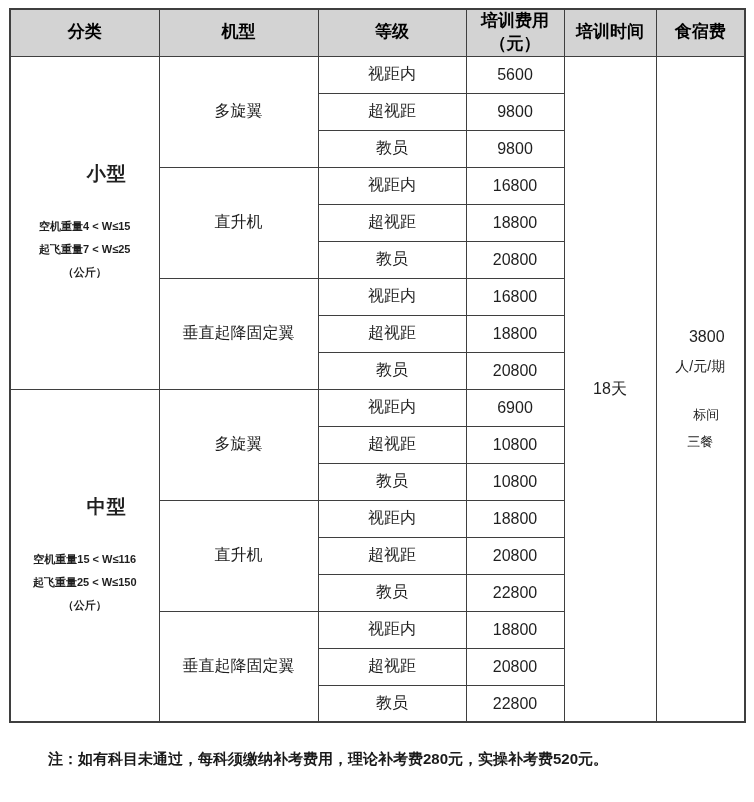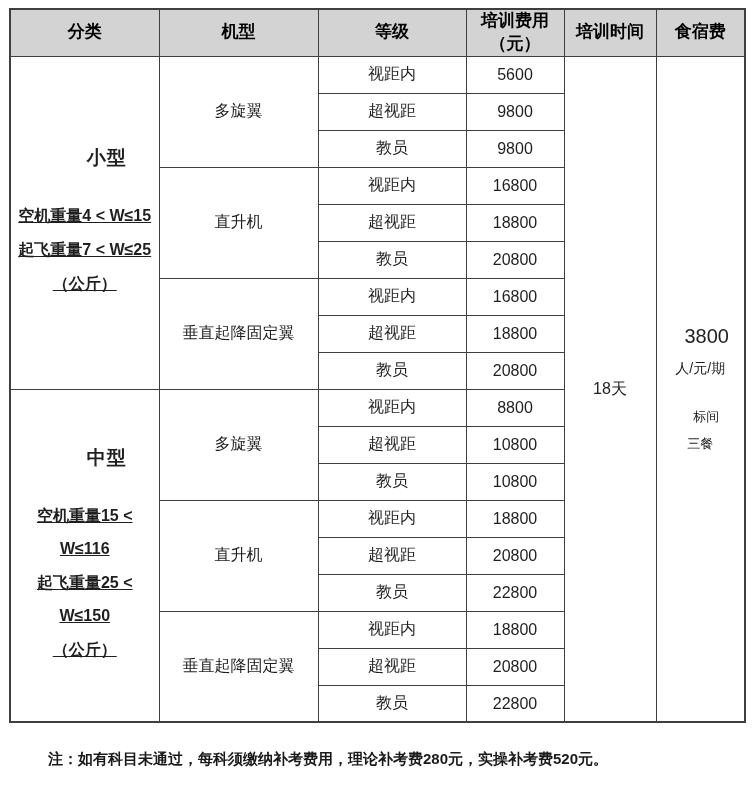--- a/index.html
+++ b/index.html
@@ -40,31 +40,30 @@
     white-space:pre-line;
     color:#000;
   }
   td.category-cell{vertical-align:middle;}
   .cat-name{
     font-size:19px;font-weight:bold;letter-spacing:1px;
     margin-bottom:28px;
     padding-left:44px;
   }
   .cat-spec{
-    font-size:16px;font-weight:bold;
+    font-size:11px;font-weight:bold;
     line-height:2.1;
     white-space:pre-line;
-    text-decoration:underline;
   }
   td.aircraft-cell{font-size:16px;}
   td.level-cell{font-size:16px;text-align:center;}
   td.fee-cell{font-size:16px;}
   td.time-cell{font-size:16px;}
   td.lodging-cell{vertical-align:middle;}
-  .lodge-price{font-size:20px;margin-bottom:12px;padding-left:13px;}
+  .lodge-price{font-size:16px;margin-bottom:12px;padding-left:13px;}
   .lodge-unit{font-size:14px;text-align:center;}
   .lodge-gap{height:30px;}
   .lodge-room{font-size:13px;margin-bottom:9px;margin-left:12px;}
   .lodge-meals{font-size:13px;}
   .note{
     position:absolute;left:48px;top:750px;
     font-size:15px;font-weight:bold;color:#1a1a1a;
     white-space:nowrap;
   }
 </style>
@@ -149,21 +148,21 @@
         </tr>
         <tr>
           <td class="category-cell" rowspan="9">
             <div class="cat-name">中型</div>
             <div class="cat-spec">空机重量15 &lt; W≤116
 起飞重量25 &lt; W≤150
 （公斤）</div>
           </td>
           <td class="aircraft-cell" rowspan="3">多旋翼</td>
           <td class="level-cell">视距内</td>
-          <td class="fee-cell">8800</td>
+          <td class="fee-cell">6900</td>
         </tr>
         <tr>
           <td class="level-cell">超视距</td>
           <td class="fee-cell">10800</td>
         </tr>
         <tr>
           <td class="level-cell">教员</td>
           <td class="fee-cell">10800</td>
         </tr>
         <tr>

